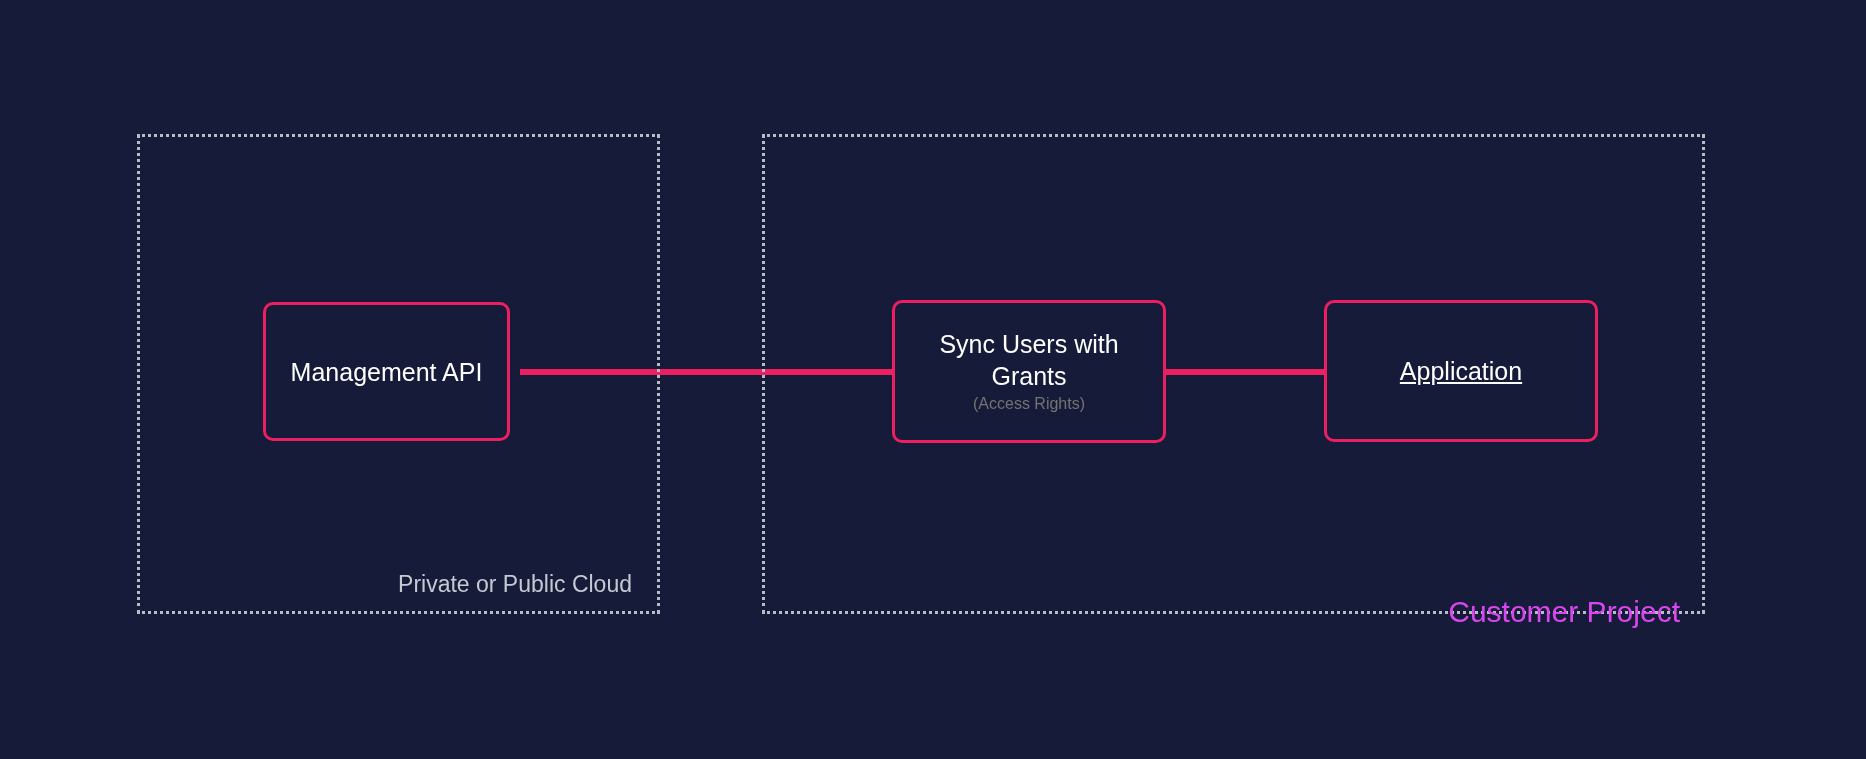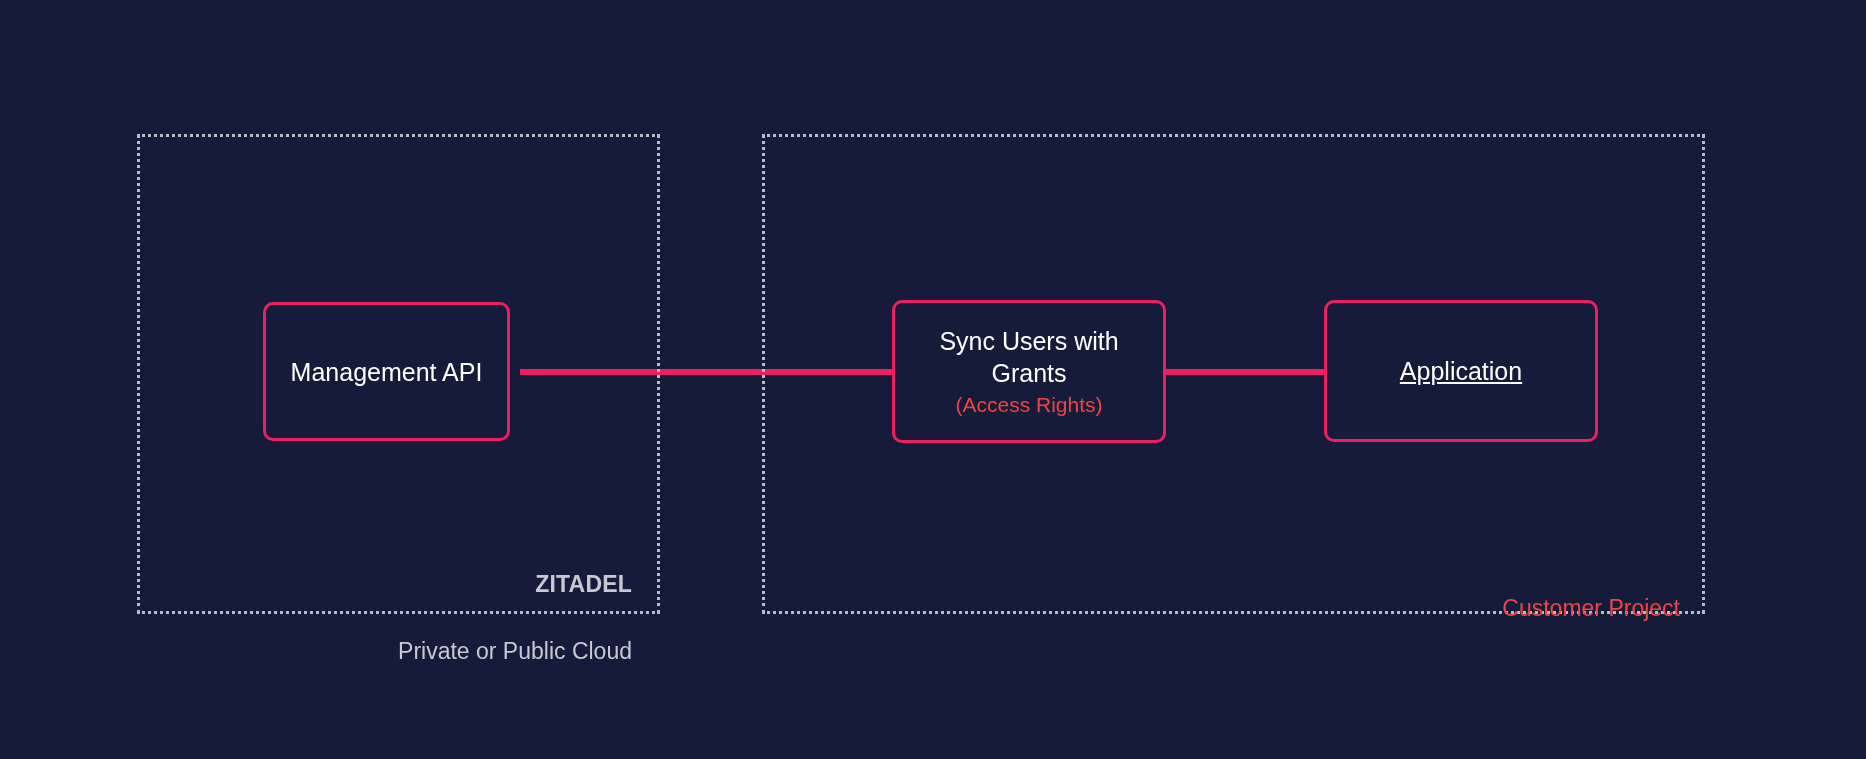--- a/index.html
+++ b/index.html
@@ -62,22 +62,22 @@
     font-size: 23px;
     color: #c6c9d2;
   }
   #caption-customer {
     left: 1200px;
     top: 555px;
     width: 480px;
   }
   #caption-customer .cap-title {
     display: block;
-    font-size: 23px;
-    color: #ef4444;
+    font-size: 30px;
+    color: #d946ef;
   }
 
   
   .connector {
     position: absolute;
     background: #ec2060;
     height: 6px;
     border-radius: 0;
   }
   #connector-mgmt-sync {
@@ -125,40 +125,39 @@
     height: 142px;
     text-decoration: underline;
   }
   .node-title {
     font-size: 25px;
     line-height: 1.28;
     color: #ffffff;
     font-weight: normal;
   }
   .node-sub {
-    font-size: 21px;
+    font-size: 16px;
     line-height: 1.3;
-    color: #ef4444;
+    color: #737373;
     margin-top: 2px;
   }
 </style>
 </head>
 <body>
 
 <div id="canvas">
 
   <div class="connector" id="connector-mgmt-sync"></div>
   <div class="connector" id="connector-sync-app"></div>
 
   <div class="zone" id="zone-zitadel"></div>
 
   <div class="zone" id="zone-customer"></div>
 
   <div class="zone-caption" id="caption-zitadel">
-    <span class="cap-title">ZITADEL</span>
     <span class="cap-sub">Private or Public Cloud</span>
   </div>
 
   <div class="zone-caption" id="caption-customer">
     <span class="cap-title">Customer Project</span>
   </div>
 
   <div class="node" id="node-management-api">
     <span class="node-title">Management API</span>
   </div>

